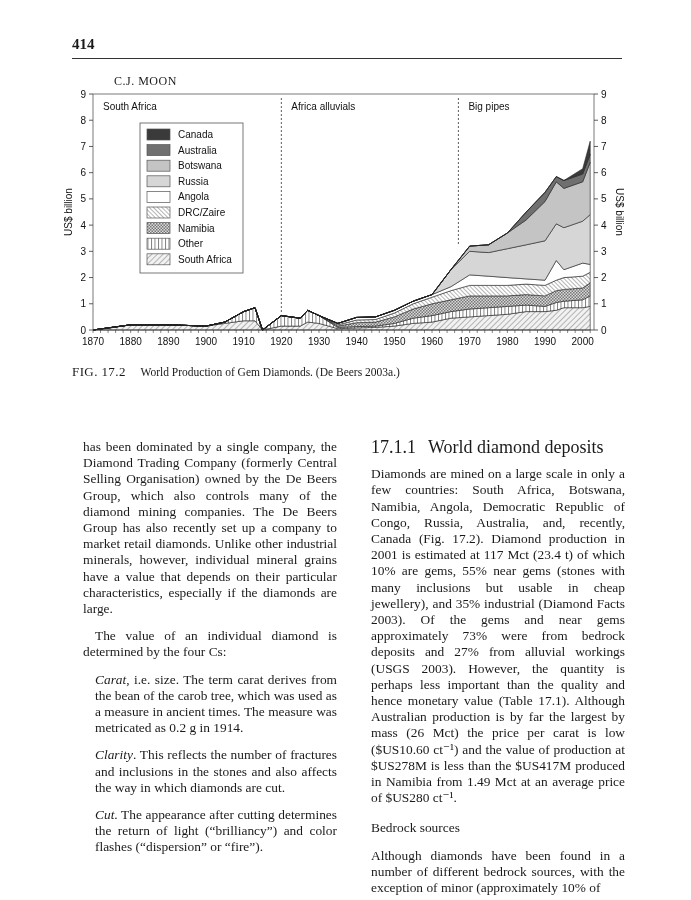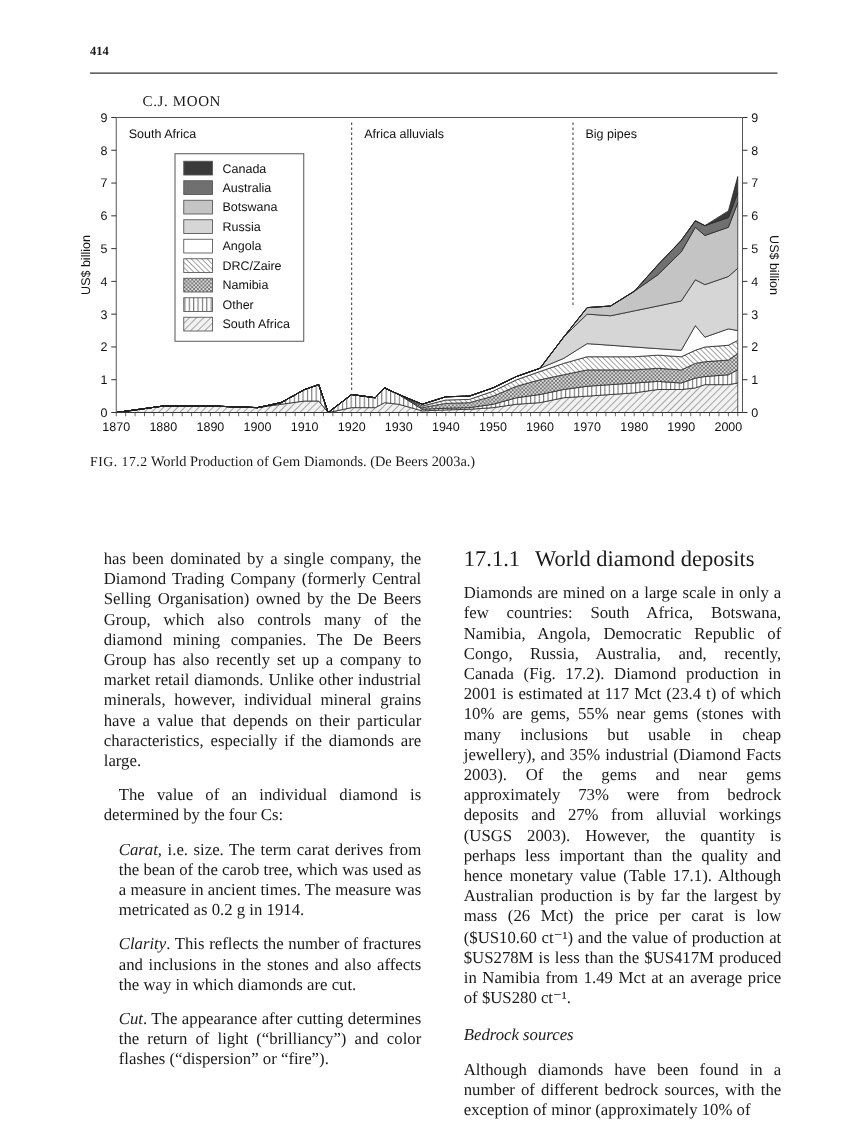--- a/index.html
+++ b/index.html
@@ -1,32 +1,32 @@
 <!DOCTYPE html>
 <html><head>
 <meta charset="utf-8">
 <style>
   html, body { margin: 0; padding: 0; background: #ffffff; }
   body { width: 691px; height: 900px; position: relative; overflow: hidden; font-family: "Liberation Serif", "DejaVu Serif", serif; color: #1a1a1a; }
   .header { position: absolute; left: 72px; top: 36px; width: 550px; height: 22px; border-bottom: 1.5px solid #333; }
-  .page-num { position: absolute; left: 0; top: 0; font-weight: bold; font-size: 10px; text-align: right; }
+  .page-num { position: absolute; left: 0; top: 0; font-weight: bold; font-size: 15px; text-align: right; }
   .running-head { position: absolute; left: 42px; top: 2px; font-size: 12px; letter-spacing: 0.5px; margin-top: 36px; }
   .figure { position: absolute; left: 60px; top: 85px; width: 580px; height: 270px; }
   .figure svg { position: absolute; left: 0; top: 0; }
   .caption { position: absolute; left: 72px; top: 364px; font-size: 11.5px; }
-  .caption .figlabel { font-size: 11px; letter-spacing: 0.4px; margin-right: 0; }
+  .caption .figlabel { font-size: 13px; letter-spacing: 0.4px; margin-right: 12px; }
   .col { position: absolute; top: 428px; width: 276px; font-size: 13.4px; line-height: 16.2px; text-align: justify; }
   .col.left { left: 72px; }
   .col.right { left: 360px; }
   .col p { margin: 11px; }
   .indent { text-indent: 12px; }
   .hang { padding-left: 12px; }
   .section-head { font-weight: normal; font-size: 18px; margin-bottom: 10px !important; }
   .section-head .num { margin-right: 12px; }
-  .subhead { font-style: italic; margin-top: 14px !important; margin-bottom: 10px !important; }
+  .subhead { margin-top: 14px !important; margin-bottom: 10px !important; }
   .leg-text { font-family: "Liberation Sans", "DejaVu Sans", sans-serif; font-size: 10px; fill: #111; }
   .axis-text { font-family: "Liberation Sans", "DejaVu Sans", sans-serif; font-size: 10px; fill: #111; }
 </style>
 </head>
 <body>
 
 <div class="header">
   <span class="page-num">414</span>
   <span class="running-head">C.J. MOON</span>
 </div>

